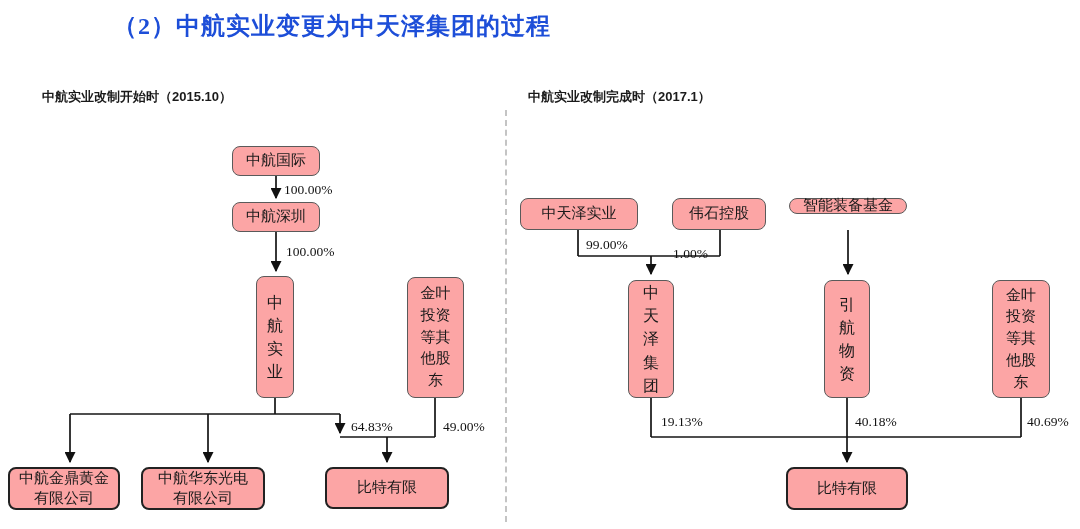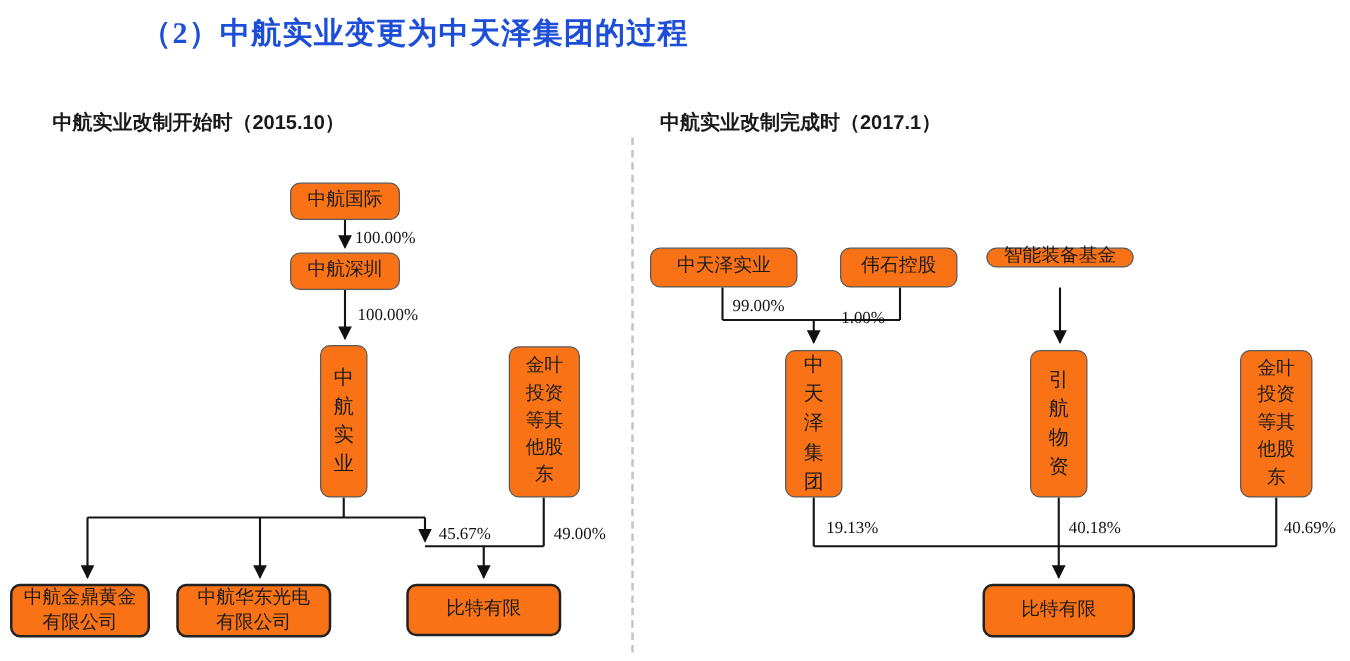--- a/index.html
+++ b/index.html
@@ -9,34 +9,34 @@
     overflow:hidden;
   }
   .title{
     position:absolute;left:113px;top:10px;
     font-size:24px;font-weight:bold;letter-spacing:1px;
     font-family:"Liberation Serif","DejaVu Serif",serif;color:#1d4ed8;
     white-space:nowrap;
   }
   .subtitle{
     position:absolute;top:88px;
-    font-size:16px;font-weight:bold;
+    font-size:13px;font-weight:bold;
     font-family:"Liberation Sans","DejaVu Sans",sans-serif;color:#1a1a1a;
     white-space:nowrap;
   }
   .subtitle.left{left:42px;}
   .subtitle.right{left:528px;}
   .divider{
     position:absolute;left:505px;top:110px;height:412px;width:0;
     border-left:2px dashed #c4c4c4;
   }
   svg.connectors{position:absolute;left:0;top:0;}
   .node{
     position:absolute;box-sizing:border-box;
-    border:1.6px solid #5a5a5a;border-radius:8px;background:#f97316;
+    border:1.6px solid #5a5a5a;border-radius:8px;background:#fca5a5;
     display:flex;align-items:center;justify-content:center;text-align:center;
     font-size:15px;line-height:1.3;color:#1a1a1a;
     white-space:pre-line;
   }
   .node.vertical{font-size:16px;line-height:1.45;}
   .node.bold-border{border:2px solid #222;}
   .pct{
     position:absolute;font-size:13.5px;color:#111;white-space:nowrap;
     font-family:"Liberation Serif","DejaVu Serif",serif;
   }
@@ -96,21 +96,21 @@
 他股
 东</div>
   <div class="node bold-border" style="left:8px;top:467px;width:112px;height:43px;">中航金鼎黄金
 有限公司</div>
   <div class="node bold-border" style="left:141px;top:467px;width:124px;height:43px;">中航华东光电
 有限公司</div>
   <div class="node bold-border" style="left:325px;top:467px;width:124px;height:42px;">比特有限</div>
 
   <div class="pct" style="left:284px;top:182px;">100.00%</div>
   <div class="pct" style="left:286px;top:244px;">100.00%</div>
-  <div class="pct" style="left:351px;top:419px;">45.67%</div>
+  <div class="pct" style="left:351px;top:419px;">64.83%</div>
   <div class="pct" style="left:443px;top:419px;">49.00%</div>
 
   <div class="node" style="left:520px;top:198px;width:118px;height:32px;">中天泽实业</div>
   <div class="node" style="left:672px;top:198px;width:94px;height:32px;">伟石控股</div>
   <div class="node" style="left:789px;top:198px;width:118px;height:16px;text-align:center;">智能装备基金</div>
   <div class="node vertical" style="left:628px;top:280px;width:46px;height:118px;">中
 天
 泽
 集
 团</div>

